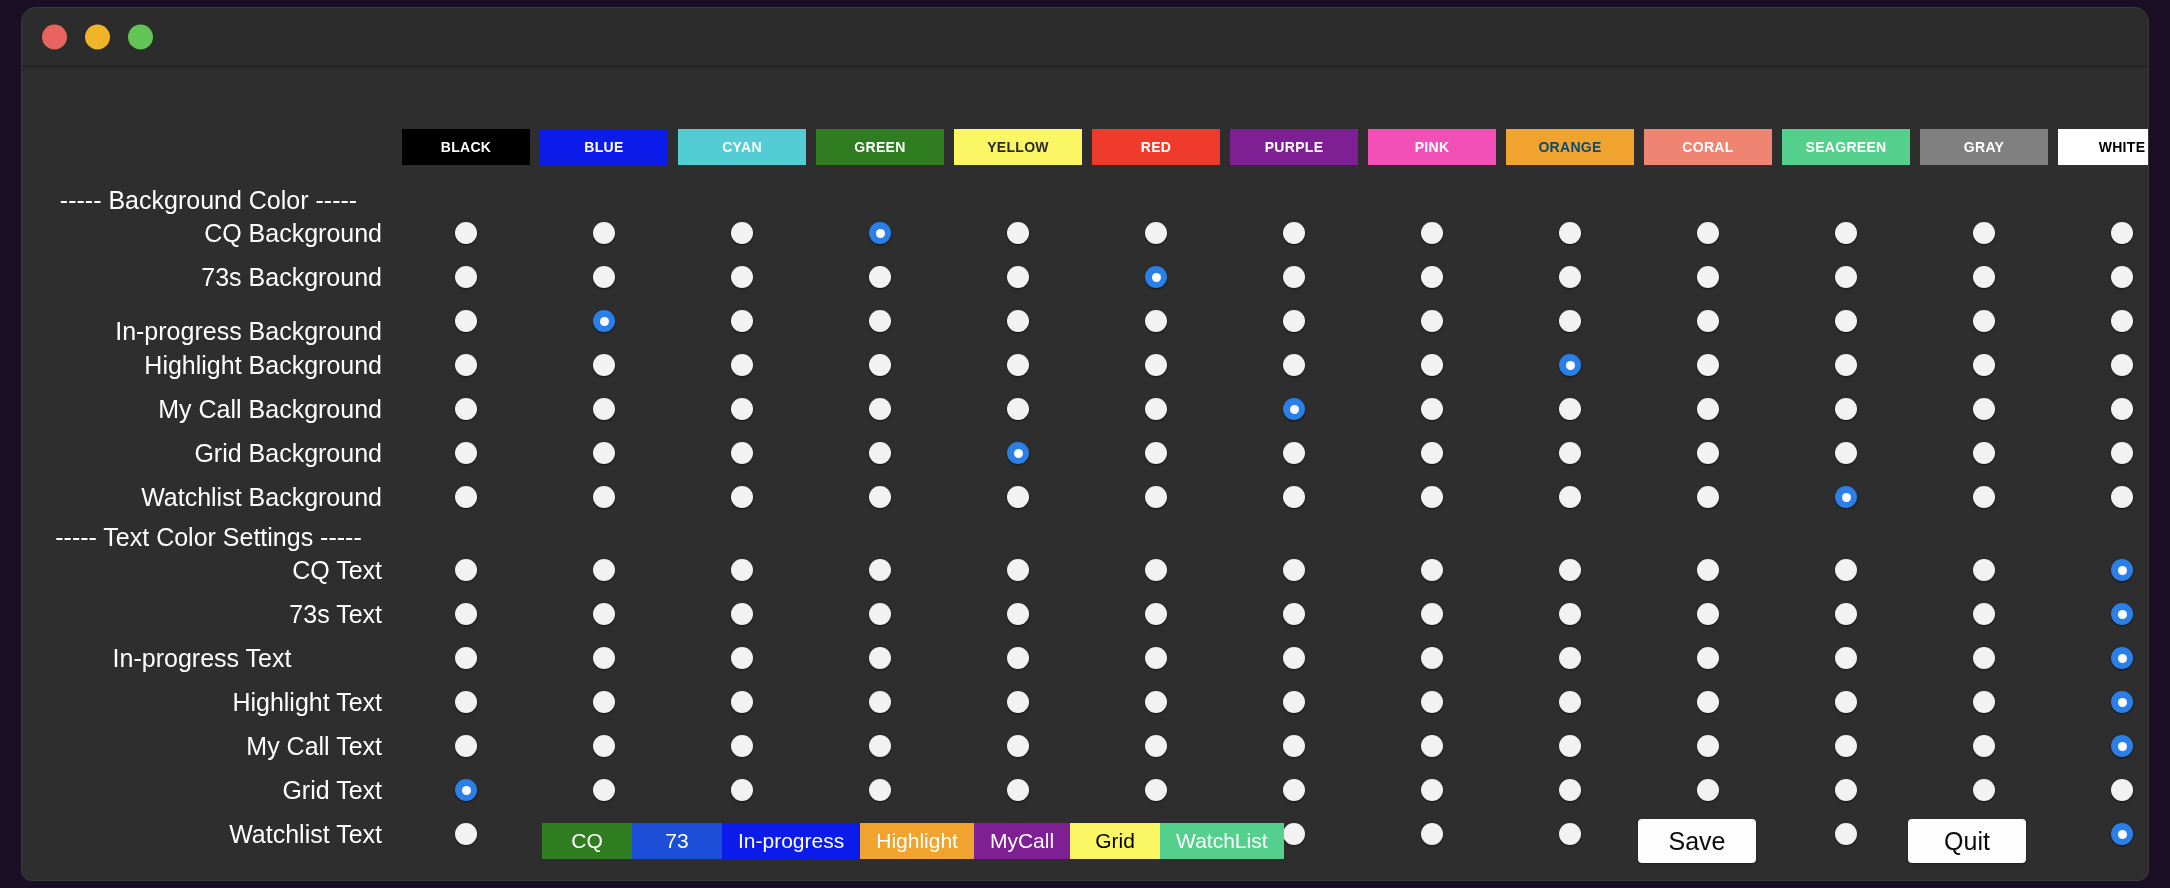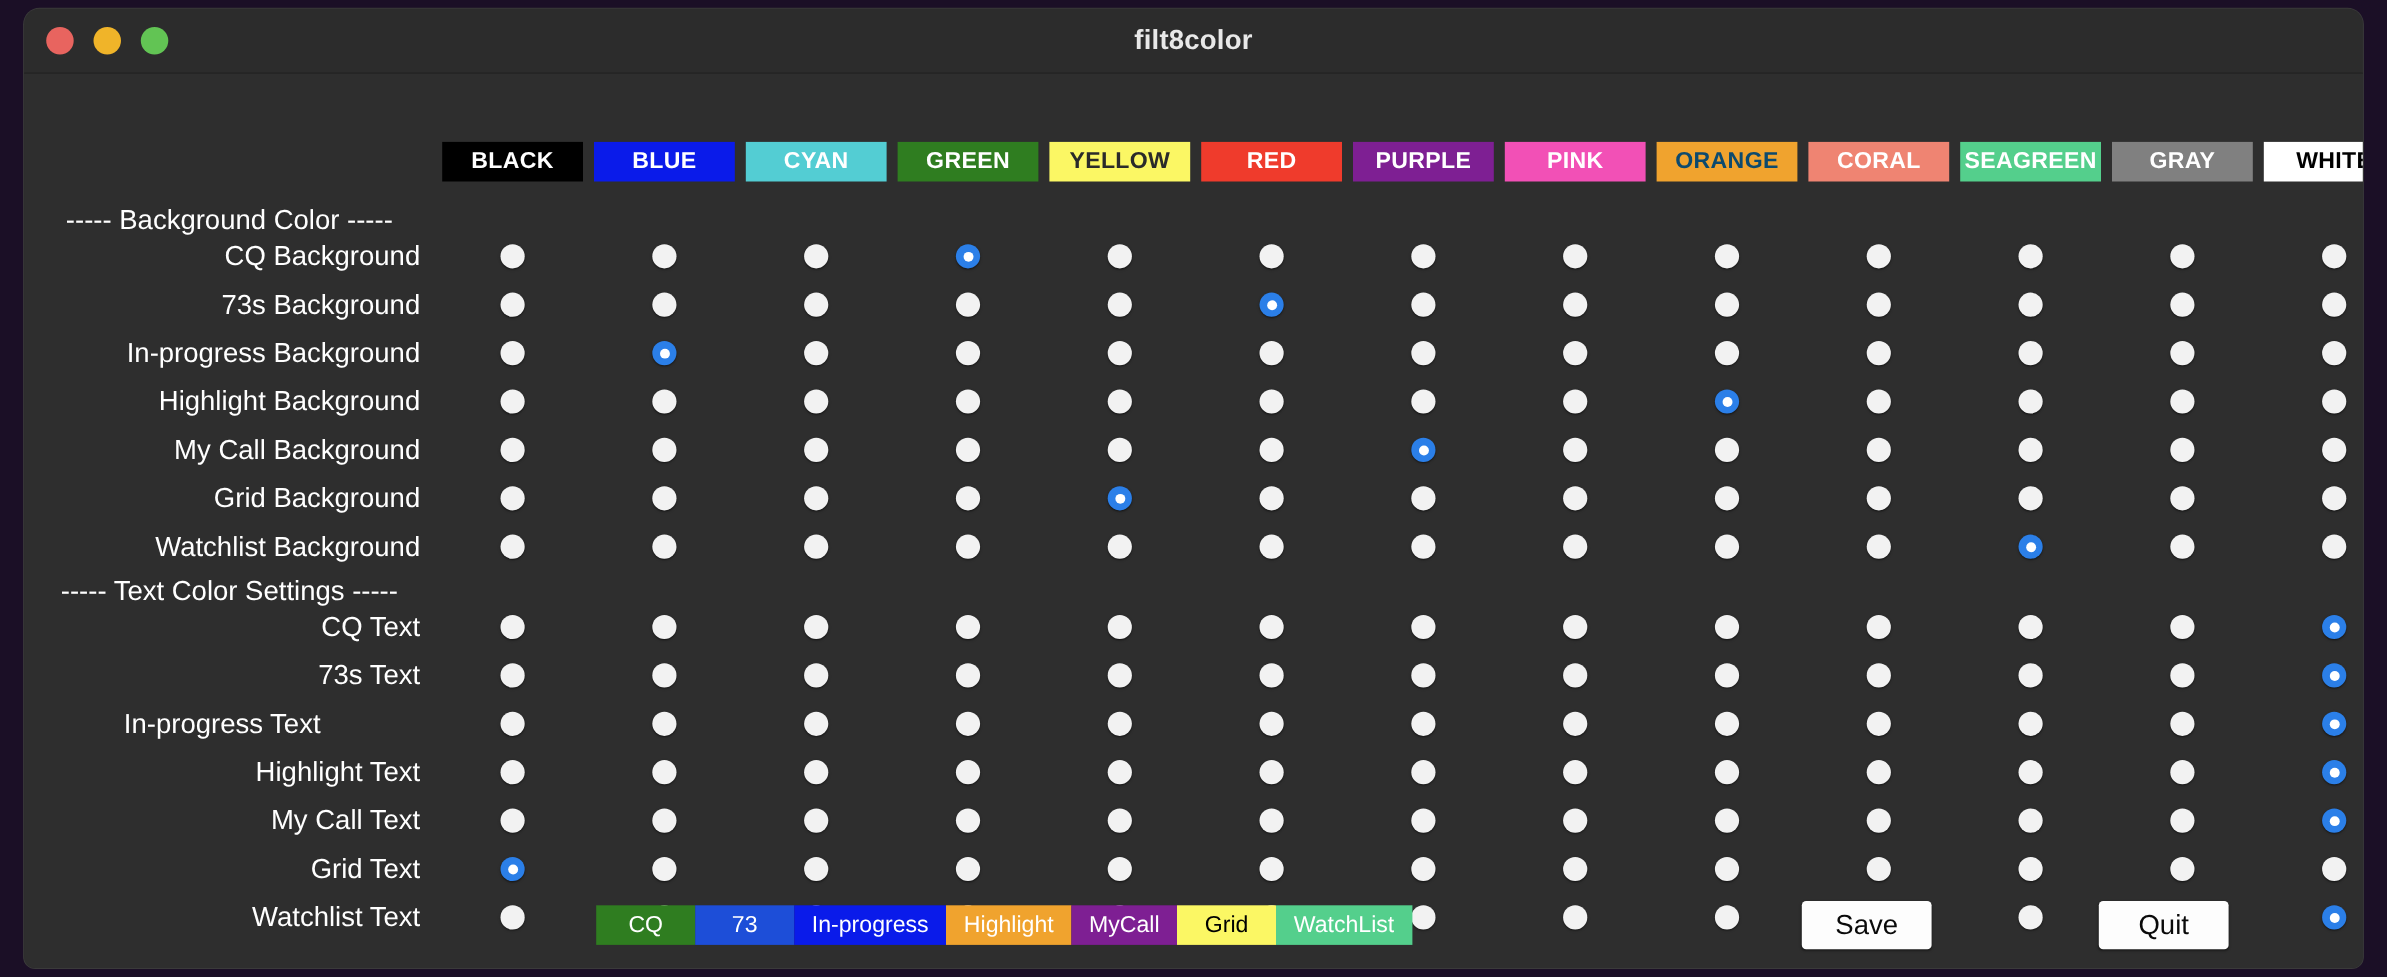--- a/index.html
+++ b/index.html
@@ -56,21 +56,21 @@
     position: absolute;
     left: 380px; top: 62px;
     display: flex;
     gap: 10px;
   }
   .col-head {
     width: 128px;
     height: 36px;
     line-height: 36px;
     text-align: center;
-    font-size: 21px;
+    font-size: 14px;
     font-weight: bold;
     letter-spacing: .3px;
     box-sizing: border-box;
   }
   
   .row-label {
     position: absolute;
     left: 0;
     width: 360px;
     text-align: right;
@@ -165,21 +165,20 @@
 <body>
 
 <div id="window">
 
   <div id="titlebar">
     <div id="traffic">
       <span class="light red"></span>
       <span class="light yellow"></span>
       <span class="light green"></span>
     </div>
-    <div id="title">filt8color</div>
   </div>
 
   <div id="content">
     <div id="header-row">
         <div class="col-head" style="background: rgb(0, 0, 0); color: rgb(255, 255, 255);">BLACK</div>
         <div class="col-head" style="background: rgb(10, 27, 234); color: rgb(255, 255, 255);">BLUE</div>
         <div class="col-head" style="background: rgb(83, 205, 211); color: rgb(255, 255, 255);">CYAN</div>
         <div class="col-head" style="background: rgb(47, 125, 32); color: rgb(255, 255, 255);">GREEN</div>
         <div class="col-head" style="background: rgb(251, 247, 100); color: rgb(42, 42, 42);">YELLOW</div>
         <div class="col-head" style="background: rgb(239, 59, 44); color: rgb(255, 255, 255);">RED</div>
@@ -270,21 +269,21 @@
           <div class="radio-cell">
             <span class="radio"></span>
           </div>
           <div class="radio-cell">
             <span class="radio"></span>
           </div>
           <div class="radio-cell">
             <span class="radio"></span>
           </div>
         </div>
-        <div class="row-label" style="top: 236px;">In-progress Background</div>
+        <div class="row-label" style="top: 246px;">In-progress Background</div>
         <div class="radio-row" style="top: 236px;">
           <div class="radio-cell">
             <span class="radio"></span>
           </div>
           <div class="radio-cell">
             <span class="radio on"></span>
           </div>
           <div class="radio-cell">
             <span class="radio"></span>
           </div>

